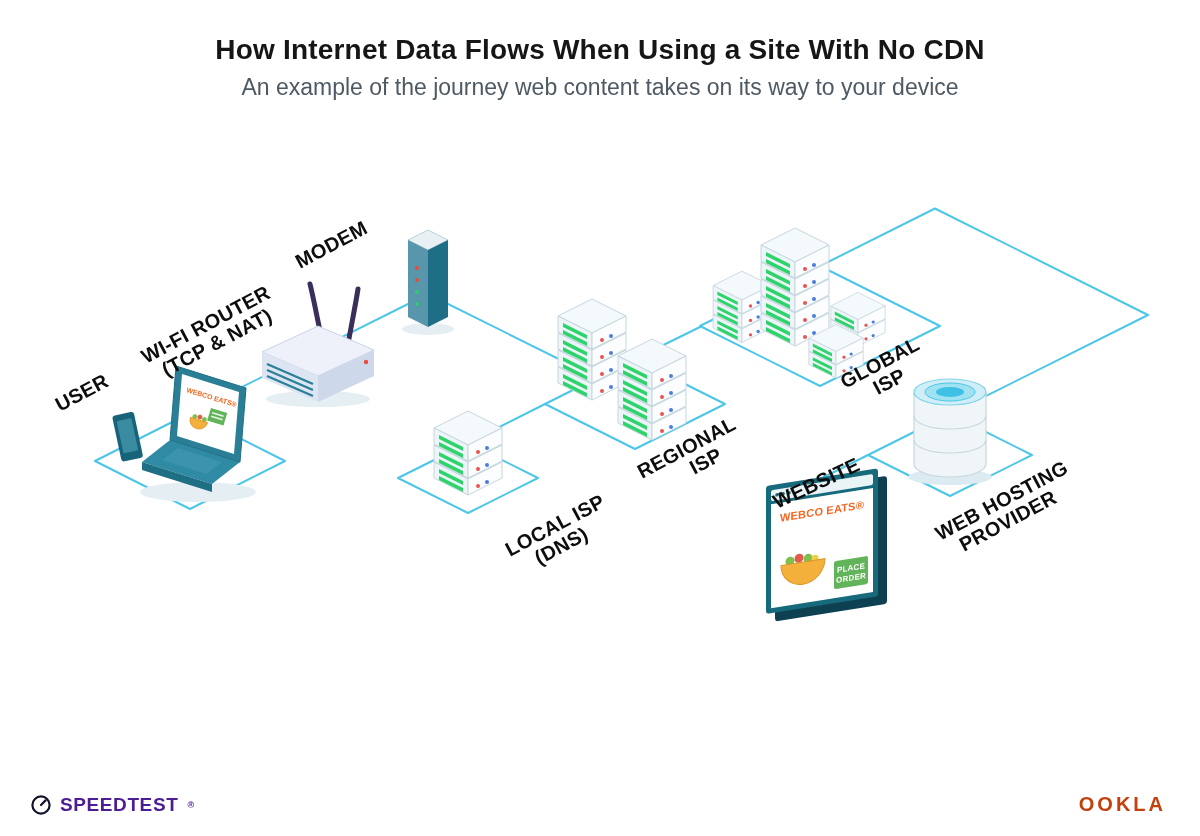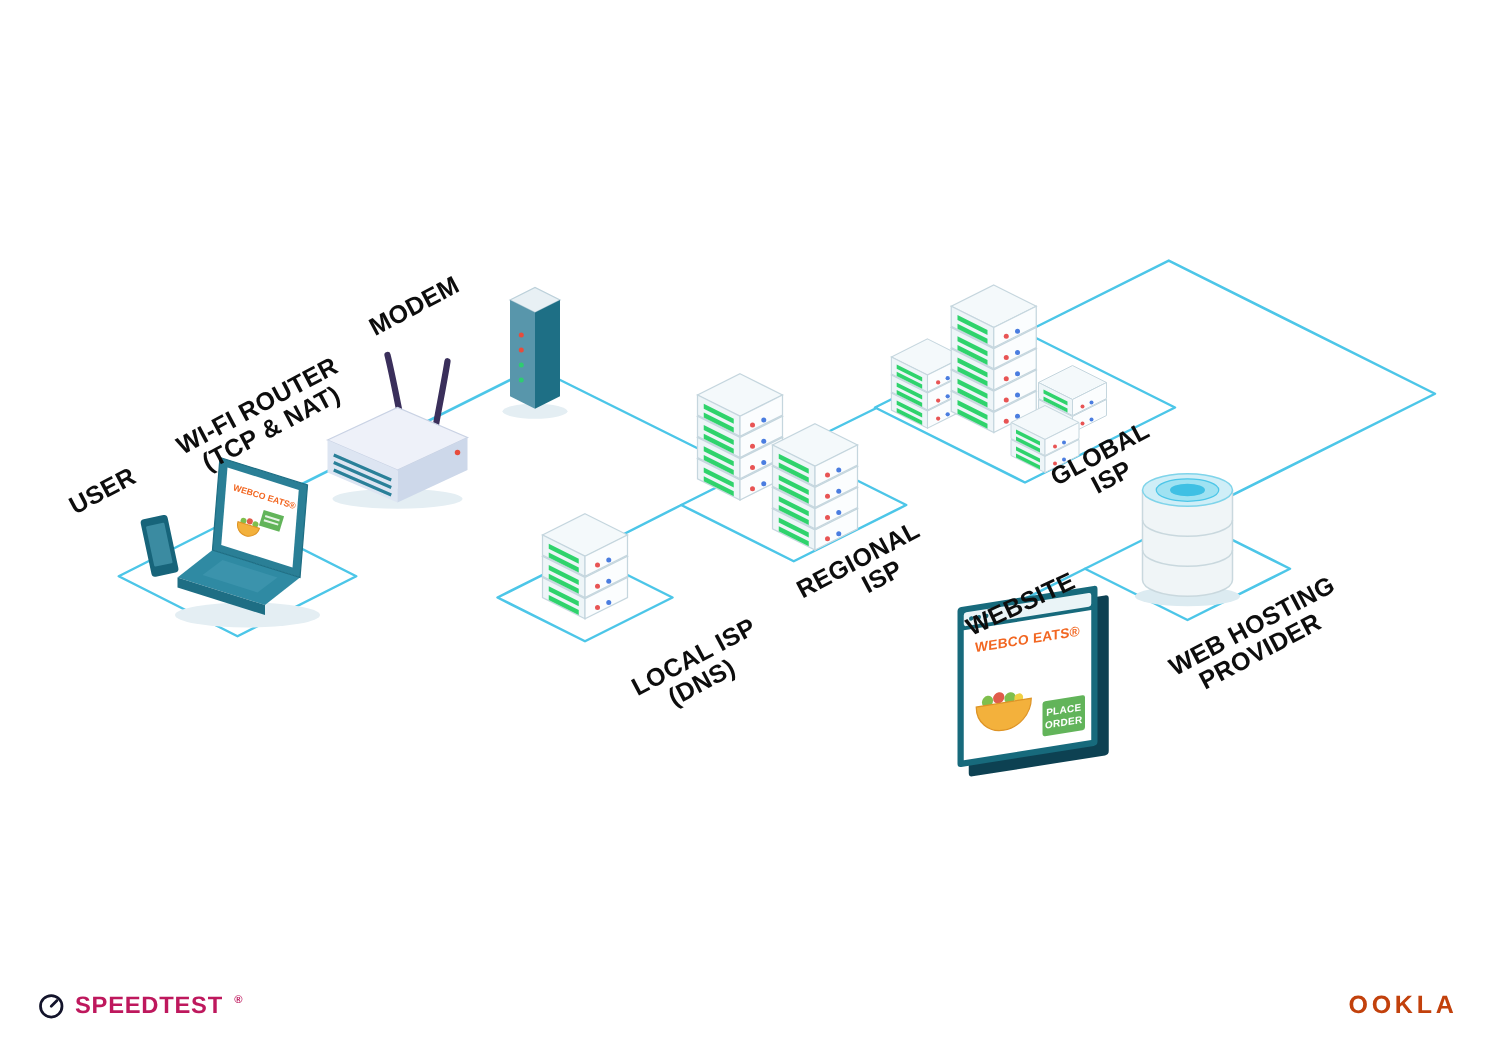--- a/index.html
+++ b/index.html
@@ -9,30 +9,34 @@
   .header h1{margin:0;font:700 28px/1.15 "Liberation Sans",sans-serif;color:#161616;letter-spacing:.2px;}
   .header p{margin:8px 0 0;font:400 23px/1.2 "Liberation Sans",sans-serif;color:#4e5a63;}
   .diagram-svg{position:absolute;left:0;top:0;}
   .conn{fill:none;stroke:#4cc6e8;stroke-width:2;stroke-linejoin:round;stroke-linecap:round;}
   .lbl text{font:800 20px "Liberation Sans",sans-serif;fill:#0d0d0d;letter-spacing:.3px;}
   .brand-txt{font:800 11px "Liberation Sans",sans-serif;fill:#f26722;letter-spacing:.2px;}
   .brand-txt-sm{font:700 7px "Liberation Sans",sans-serif;fill:#f26722;}
   .btn-txt{font:700 8px "Liberation Sans",sans-serif;fill:#ffffff;letter-spacing:.2px;}
   .footer{position:absolute;left:30px;right:34px;bottom:20px;display:flex;
           justify-content:space-between;align-items:center;}
-  .speedtest{display:flex;align-items:flex-start;gap:8px;font:800 19px "Liberation Sans",sans-serif;
-             color:#be185d;letter-spacing:.6px;}
+  .speedtest{display:flex;align-items:center;gap:8px;font:800 19px "Liberation Sans",sans-serif;
+             color:#4c1d95;letter-spacing:.6px;}
   .speedtest sup{font-size:9px;margin-left:1px;}
   .ookla{font:700 20px "Liberation Sans",sans-serif;color:#c2410c;letter-spacing:3px;}
 </style>
 </head>
 <body>
 
 <div class="canvas">
 
+  <div class="header">
+    <h1>How Internet Data Flows When Using a Site With No CDN</h1>
+    <p>An example of the journey web content takes on its way to your device</p>
+  </div>
 
   <svg class="diagram-svg" width="1200" height="836" viewBox="0 0 1200 836">
 
     <defs>
       <g id="srv">
         <polygon points="0,0 34,17 0,34 -34,17" fill="#f4f9fb" stroke="#c5d6de" stroke-width="1"></polygon>
         <polygon points="-34,17 0,34 0,50 -34,33" fill="#eef5f8" stroke="#c5d6de" stroke-width="1"></polygon>
         <polygon points="0,34 34,17 34,33 0,50" fill="#fbfdfe" stroke="#c5d6de" stroke-width="1"></polygon>
         <polygon points="-29,24 -5,36 -5,40 -29,28" fill="#2fd36c"></polygon>
         <polygon points="-29,31 -5,43 -5,47 -29,35" fill="#2fd36c"></polygon>

